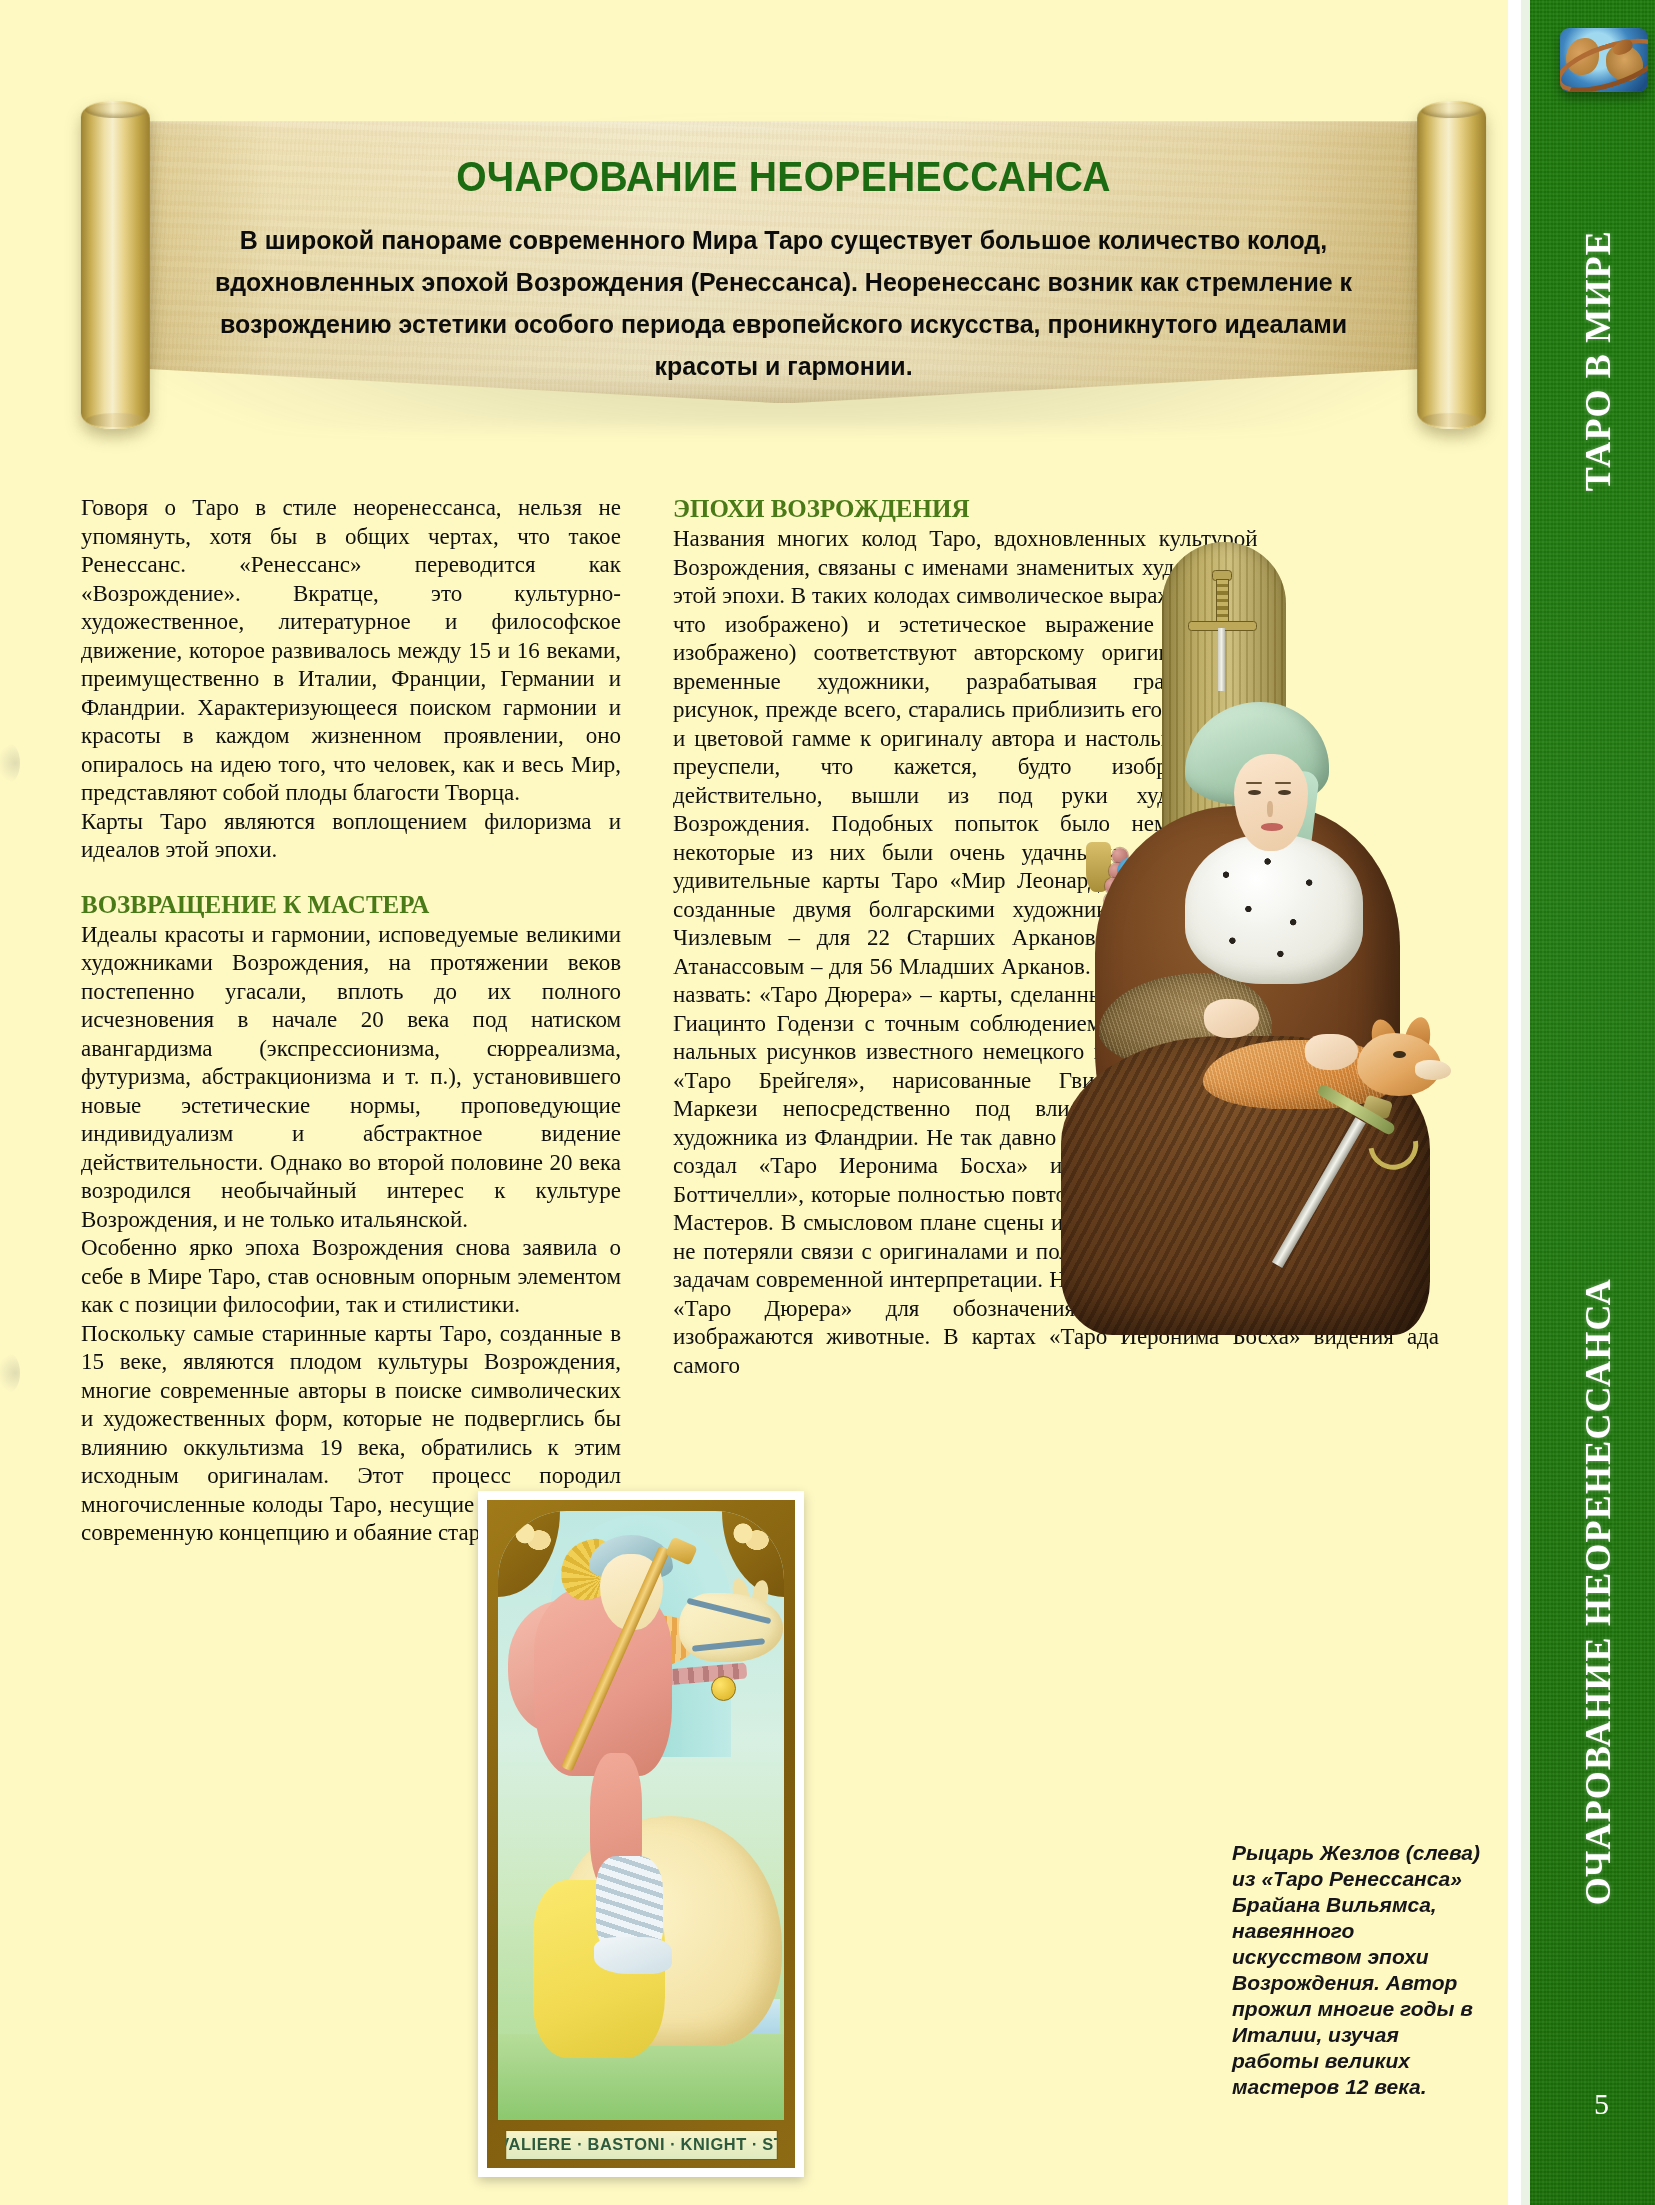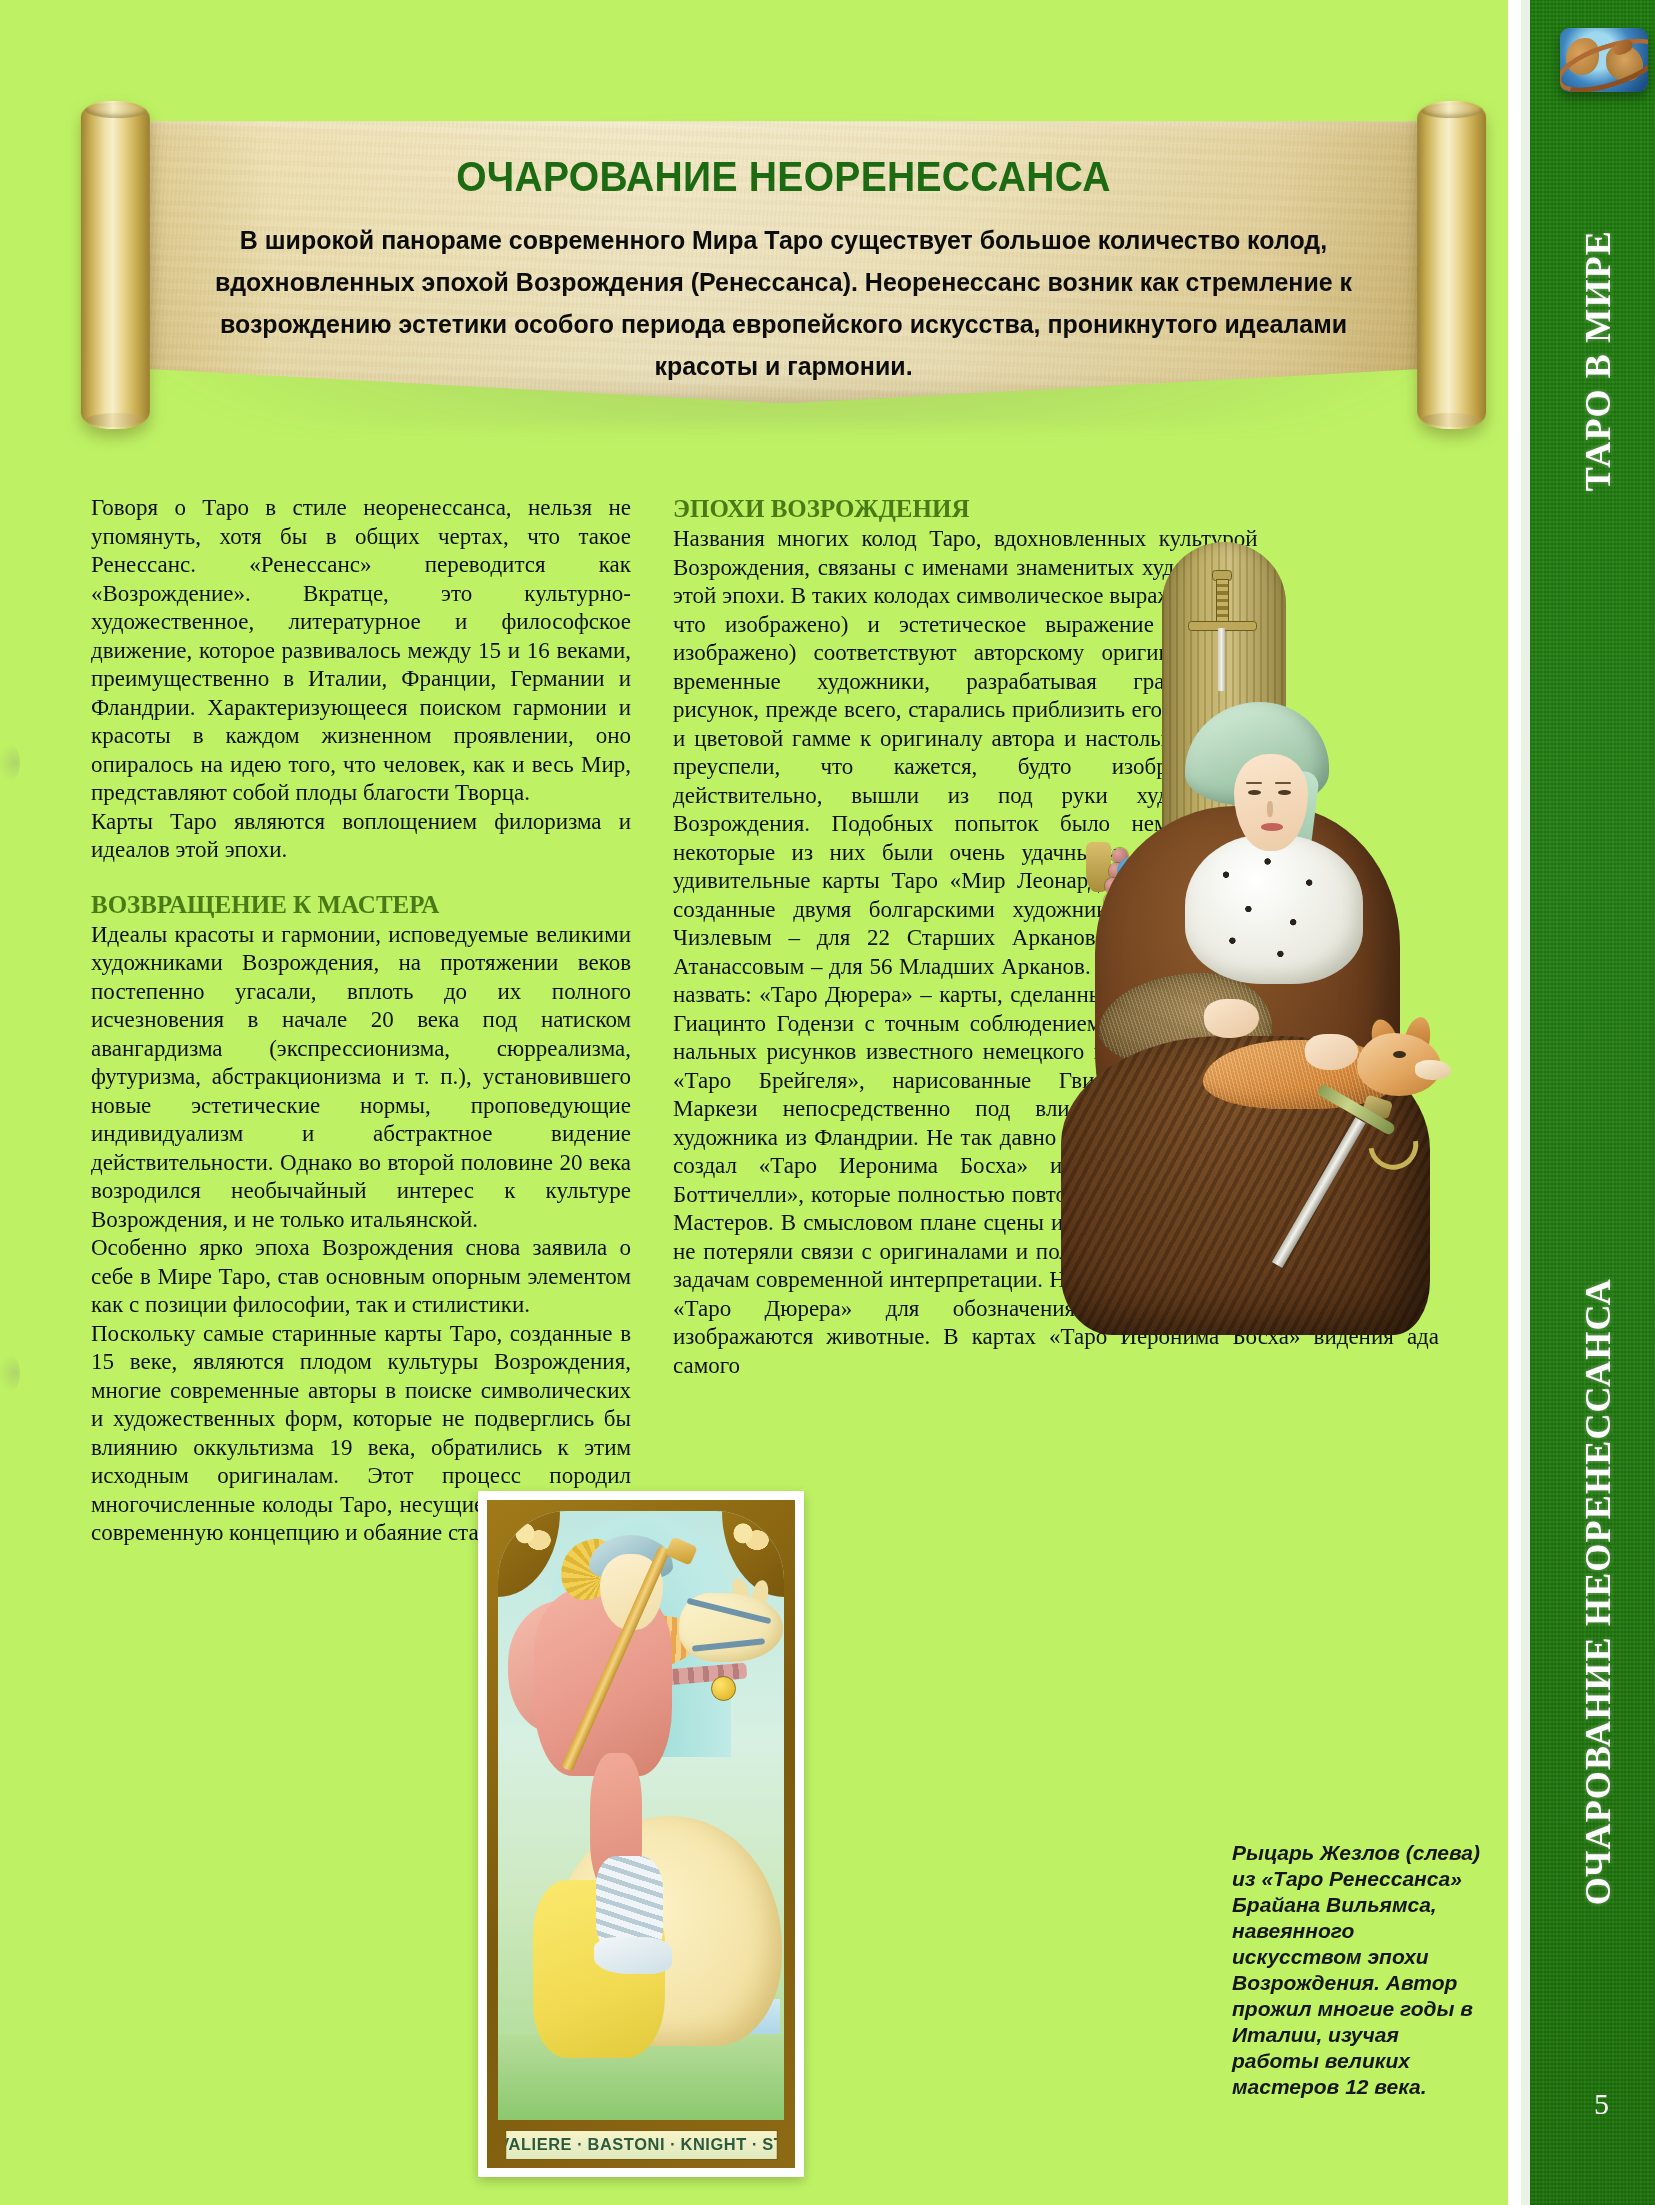--- a/index.html
+++ b/index.html
@@ -4,21 +4,21 @@
 <style>
   html, body {
     margin: 0;
     padding: 0;
     background: #ffffff;
   }
   .page {
     position: relative;
     width: 1655px;
     height: 2205px;
-    background: #bef264;
+    background: #fef9c3;
     overflow: hidden;
     font-family: "Liberation Serif", serif;
   }
 
   
   .binding-mark {
     position: absolute;
     left: -3.5px;
     width: 23px;
     height: 40px;
@@ -121,21 +121,21 @@
     font-weight: bold;
     font-size: 26px;
     line-height: 42px;
     color: #0c0c0c;
     transform: scaleX(0.96);
   }
 
   
   .col-left {
     position: absolute;
-    left: 91px;
+    left: 81px;
     top: 494px;
     width: 540px;
     font-size: 23px;
     line-height: 28.5px;
     text-align: justify;
     color: #101010;
     -webkit-hyphens: none;
     hyphens: none;
   }
   .col-right {

